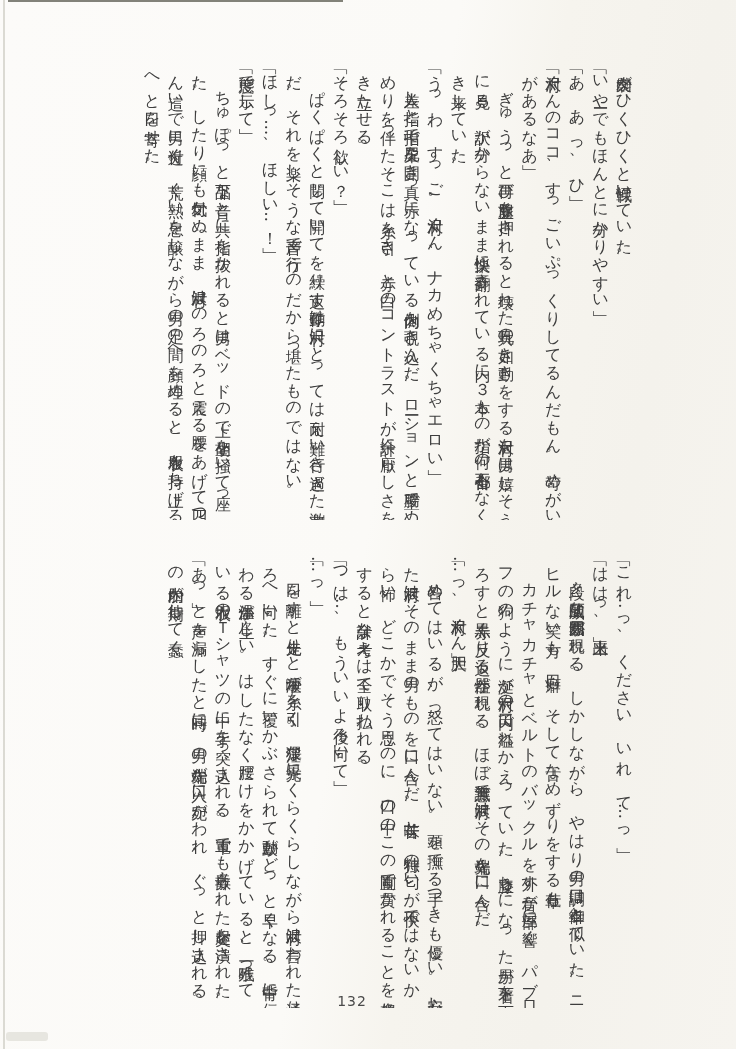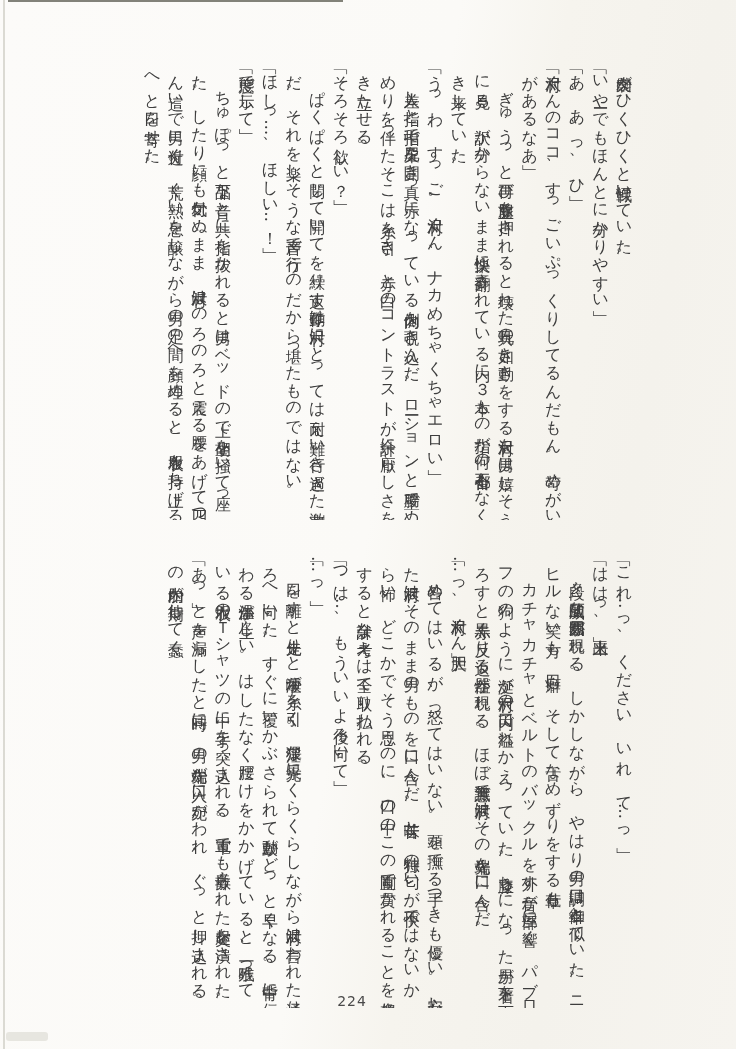--- a/index.html
+++ b/index.html
@@ -96,15 +96,15 @@
     <p>「ははっ、上出来」</p>
     <p>　段々と威圧的な雰囲気が現れる。しかしながら、やはり男の口調は御幸と似ていた。ニヒルな笑い方も、口癖も、そして舌なめずりをする仕草も。</p>
     <p>　カチャカチャとベルトのバックルを外す音が部屋に響く。パブロフの狗のように涎が沢村の口内で溢れかえっていた。膝立ちになった男が下着を下ろすと赤黒く反り返る性器が現れる。ほぼ無意識で沢村はその先端を口に含んだ。</p>
     <p>「…っ、沢村くん大胆」</p>
     <p>　咎めてはいるが、怒ってはいない。頭を撫でる手つきも優しい。安心した沢村はそのまま男のものを口に含んだ。苦味と、独特の匂いが不快ではないから怖い。どこかでそう思うのに、口の中のこの剛直で貫かれることを想像すると余計な考えは全て取り払われる。</p>
     <p>「つは…、もういいよ後ろ向いて」</p>
     <p>「…っ」</p>
     <p>　口を離すと先走りと唾液が糸を引く。淫猥な光景にくらくらしながら沢村は言われた通り後ろへ向いた。すぐに覆いかぶさられて鼓動がどっと早くなる。背中に伝わる体温が生々しい。はしたなく腰だけをかかげていると、唯一残っている衣服のＴシャツの中に手を突っ込まれる。電車でも散々弄られた突起を潰された。「あっ」と声を漏らしたと同時に、男の先端が入口に宛がわれ、ぐっと押し込まれる。自信の胎内が期待して蠢く</p>
   </div>
 
-  <div class="page-number">224</div>
+  <div class="page-number">132</div>
 
 </div>
 
 </body></html>

